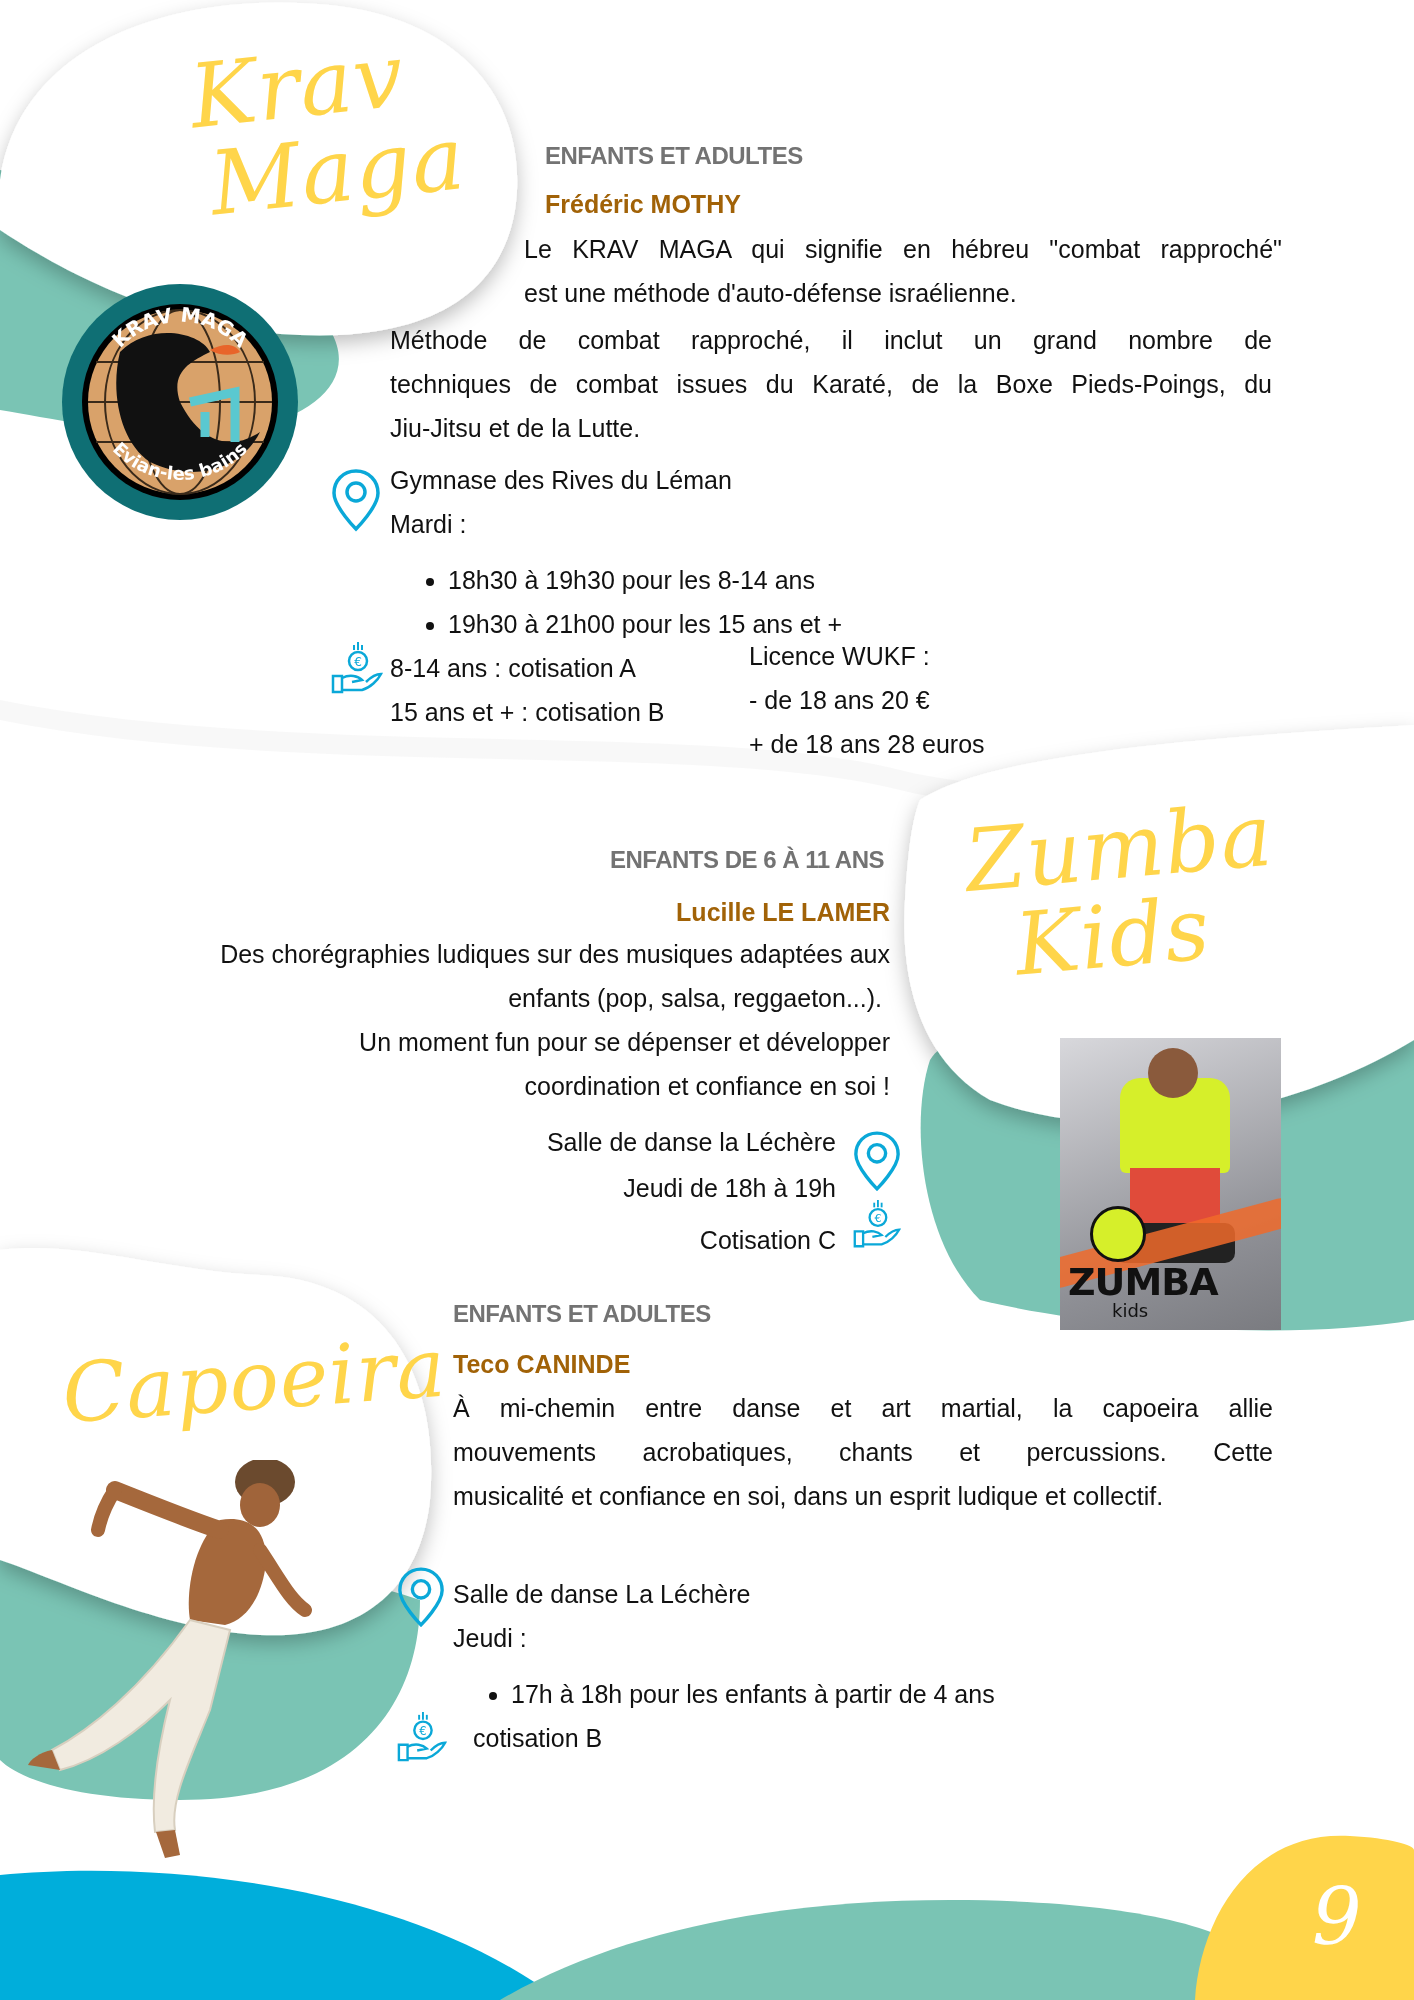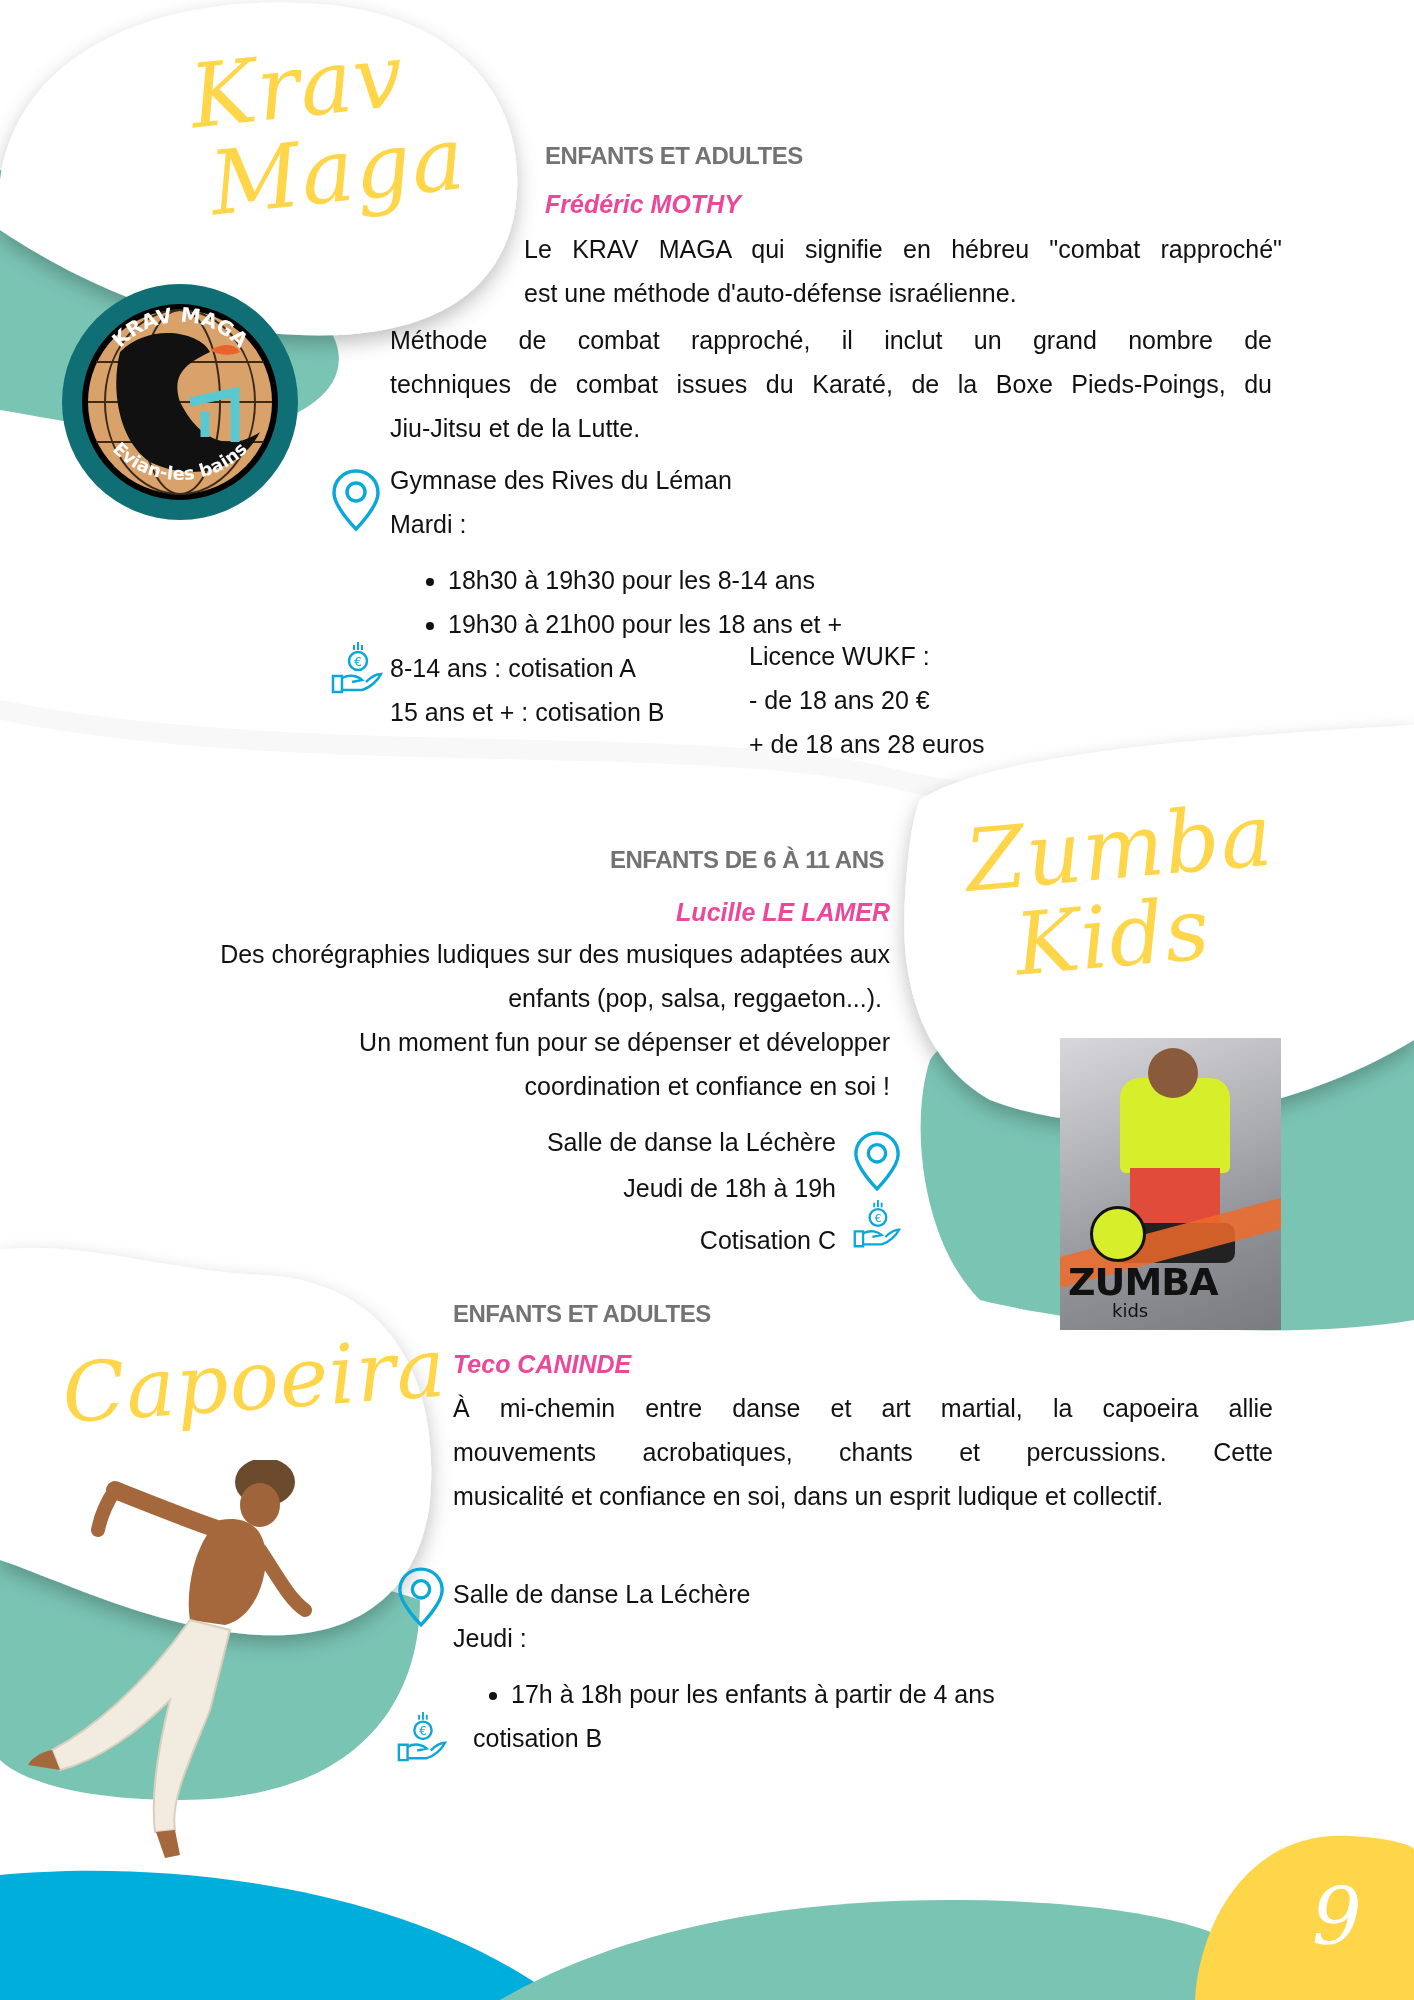--- a/index.html
+++ b/index.html
@@ -1,21 +1,21 @@
 <!DOCTYPE html>
 <html><head>
 <meta charset="utf-8">
 <style>
   html, body { margin: 0; padding: 0; }
   body { width: 1414px; height: 2000px; position: relative; overflow: hidden; background: #ffffff; font-family: "Liberation Sans", sans-serif; color: #111; }
   .bg { position: absolute; left: 0; top: 0; width: 1414px; height: 2000px; z-index: 0; }
   .layer { position: absolute; z-index: 2; }
   .script { font-family: "DejaVu Serif", serif; font-style: italic; color: #FFD54A; font-weight: normal; line-height: 1; letter-spacing: 1px; }
   .heading { color: #737373; font-weight: bold; font-size: 24px; letter-spacing: -0.5px; }
-  .teacher { font-weight: bold; font-size: 25px; color: #ec4899; font-style: italic; }
+  .teacher { font-weight: bold; font-size: 25px; color: #a16207; }
   .body { font-size: 25px; line-height: 44px; color: #111; }
   .justify { text-align: justify; text-align-last: justify; }
   .right { text-align: right; }
   ul.b { margin: 12px; padding-left: 46px; }
   ul.b li { font-size: 25px; line-height: 44px; }
   .icon { position: absolute; }
 </style>
 </head>
 <body>
 
@@ -94,21 +94,21 @@
   <svg class="icon layer" style="left:330px; top:468px;" width="52" height="64" viewBox="0 0 52 64">
     <path d="M26,3 C13,3 4,13 4,25 C4,39 26,61 26,61 C26,61 48,39 48,25 C48,13 39,3 26,3 Z" fill="none" stroke="#0AA8D8" stroke-width="3.5"></path>
     <circle cx="26" cy="24" r="9" fill="none" stroke="#0AA8D8" stroke-width="3.5"></circle>
   </svg>
 
   <div class="layer body" style="left:390px; top:458px;">
     <div>Gymnase des Rives du Léman</div>
     <div>Mardi :</div>
     <ul class="b">
       <li>18h30 à 19h30 pour les 8-14 ans</li>
-      <li>19h30 à 21h00 pour les 18 ans et +</li>
+      <li>19h30 à 21h00 pour les 15 ans et +</li>
     </ul>
   </div>
 
   <svg class="icon layer" style="left:330px; top:640px;" width="54" height="56" viewBox="0 0 54 56">
     <line x1="28" y1="2" x2="28" y2="10" stroke="#0AA8D8" stroke-width="2"></line>
     <line x1="24" y1="5" x2="24" y2="10" stroke="#0AA8D8" stroke-width="2"></line>
     <line x1="32" y1="5" x2="32" y2="10" stroke="#0AA8D8" stroke-width="2"></line>
     <circle cx="28" cy="21" r="9" fill="none" stroke="#0AA8D8" stroke-width="2.5"></circle>
     <text x="28" y="26" font-size="12" text-anchor="middle" fill="#0AA8D8" font-family="DejaVu Sans, sans-serif">€</text>
     <path d="M3,36 L12,36 L12,52 L3,52 Z" fill="none" stroke="#0AA8D8" stroke-width="2.5"></path>

